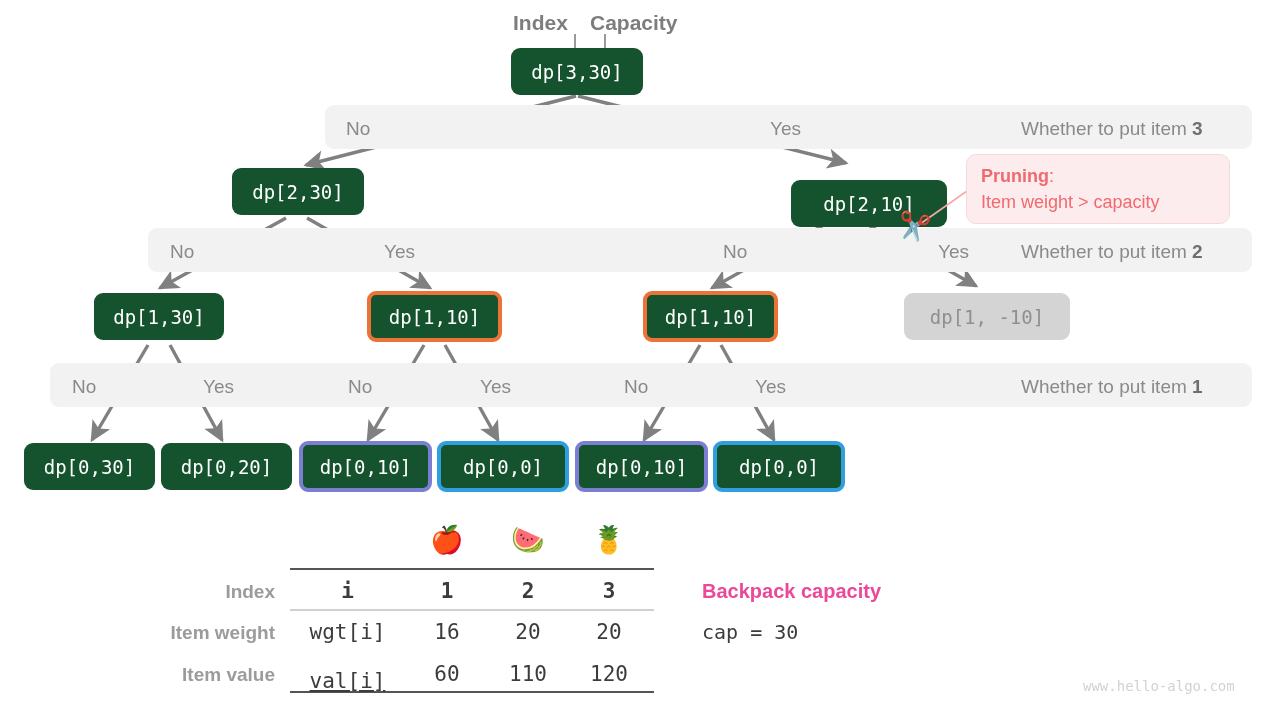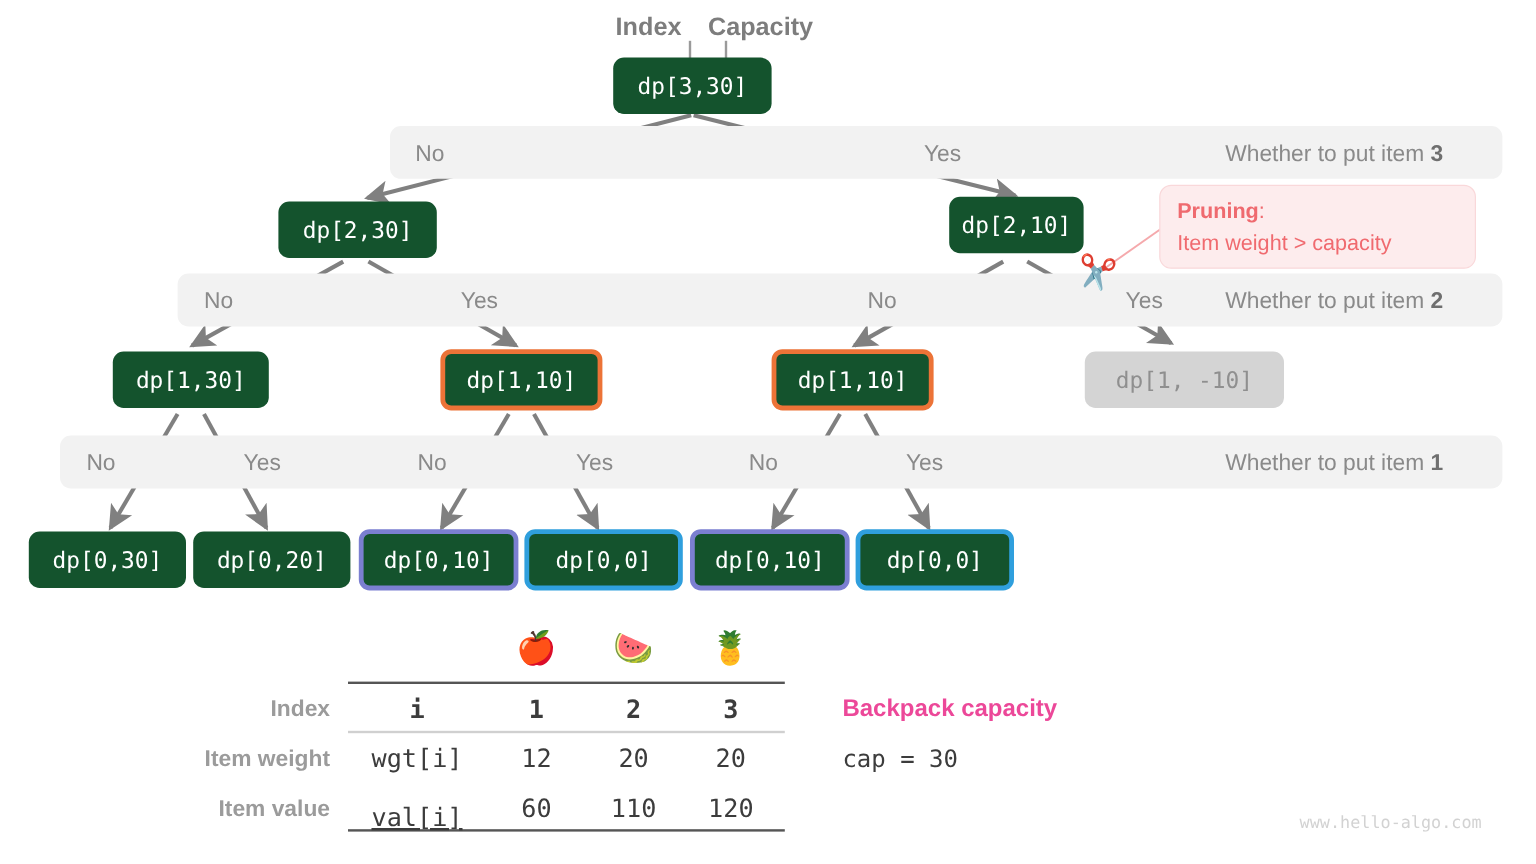--- a/index.html
+++ b/index.html
@@ -143,21 +143,21 @@
   <div class="lvl-txt" style="left:480px;top:377px;">Yes</div>
   <div class="lvl-txt" style="left:624px;top:377px;">No</div>
   <div class="lvl-txt" style="left:755px;top:377px;">Yes</div>
   <div class="lvl-txt" style="left:1021px;top:377px;">
     <span>Whether to put item </span><b>1</b>
   </div>
 
   <div class="node" style="left:511px;top:48px;width:132px;height:47px;">dp[3,30]</div>
 
   <div class="node" style="left:232px;top:168px;width:132px;height:47px;">dp[2,30]</div>
-  <div class="node" style="left:791px;top:164px;width:112px;height:47px;">dp[2,10]</div>
+  <div class="node" style="left:791px;top:180px;width:156px;height:47px;">dp[2,10]</div>
 
   <div class="node" style="left:94px;top:293px;width:130px;height:47px;">dp[1,30]</div>
   <div class="node orange" style="left:367px;top:291px;width:135px;height:51px;">dp[1,10]</div>
   <div class="node orange" style="left:643px;top:291px;width:135px;height:51px;">dp[1,10]</div>
   <div class="node gray" style="left:904px;top:293px;width:166px;height:47px;">dp[1, -10]</div>
 
   <div class="node" style="left:24px;top:443px;width:131px;height:47px;">dp[0,30]</div>
   <div class="node" style="left:161px;top:443px;width:131px;height:47px;">dp[0,20]</div>
   <div class="node purple" style="left:299px;top:441px;width:133px;height:51px;">dp[0,10]</div>
   <div class="node blue" style="left:437px;top:441px;width:132px;height:51px;">dp[0,0]</div>
@@ -190,21 +190,21 @@
     <div class="rowlbl" style="left:100px;top:664px;width:175px;">Item value</div>
 
     <div class="cell bold" style="left:300px;top:579px;width:95px;">i</div>
     <div class="cell" style="left:300px;top:620px;width:95px;">wgt[i]</div>
     <div class="cell" style="left:300px;top:669px;width:95px;text-decoration:underline;">val[i]</div>
 
     <div class="cell bold" style="left:425px;top:579px;width:44px;">1</div>
     <div class="cell bold" style="left:506px;top:579px;width:44px;">2</div>
     <div class="cell bold" style="left:587px;top:579px;width:44px;">3</div>
 
-    <div class="cell" style="left:421px;top:620px;width:52px;">12</div>
+    <div class="cell" style="left:421px;top:620px;width:52px;">16</div>
     <div class="cell" style="left:502px;top:620px;width:52px;">20</div>
     <div class="cell" style="left:583px;top:620px;width:52px;">20</div>
 
     <div class="cell" style="left:421px;top:662px;width:52px;">60</div>
     <div class="cell" style="left:498px;top:662px;width:60px;">110</div>
     <div class="cell" style="left:579px;top:662px;width:60px;">120</div>
   </div>
 
   <div class="cap-t" style="left:702px;top:580px;">Backpack capacity</div>
   <div class="cap-v" style="left:702px;top:620px;">cap = 30</div>

